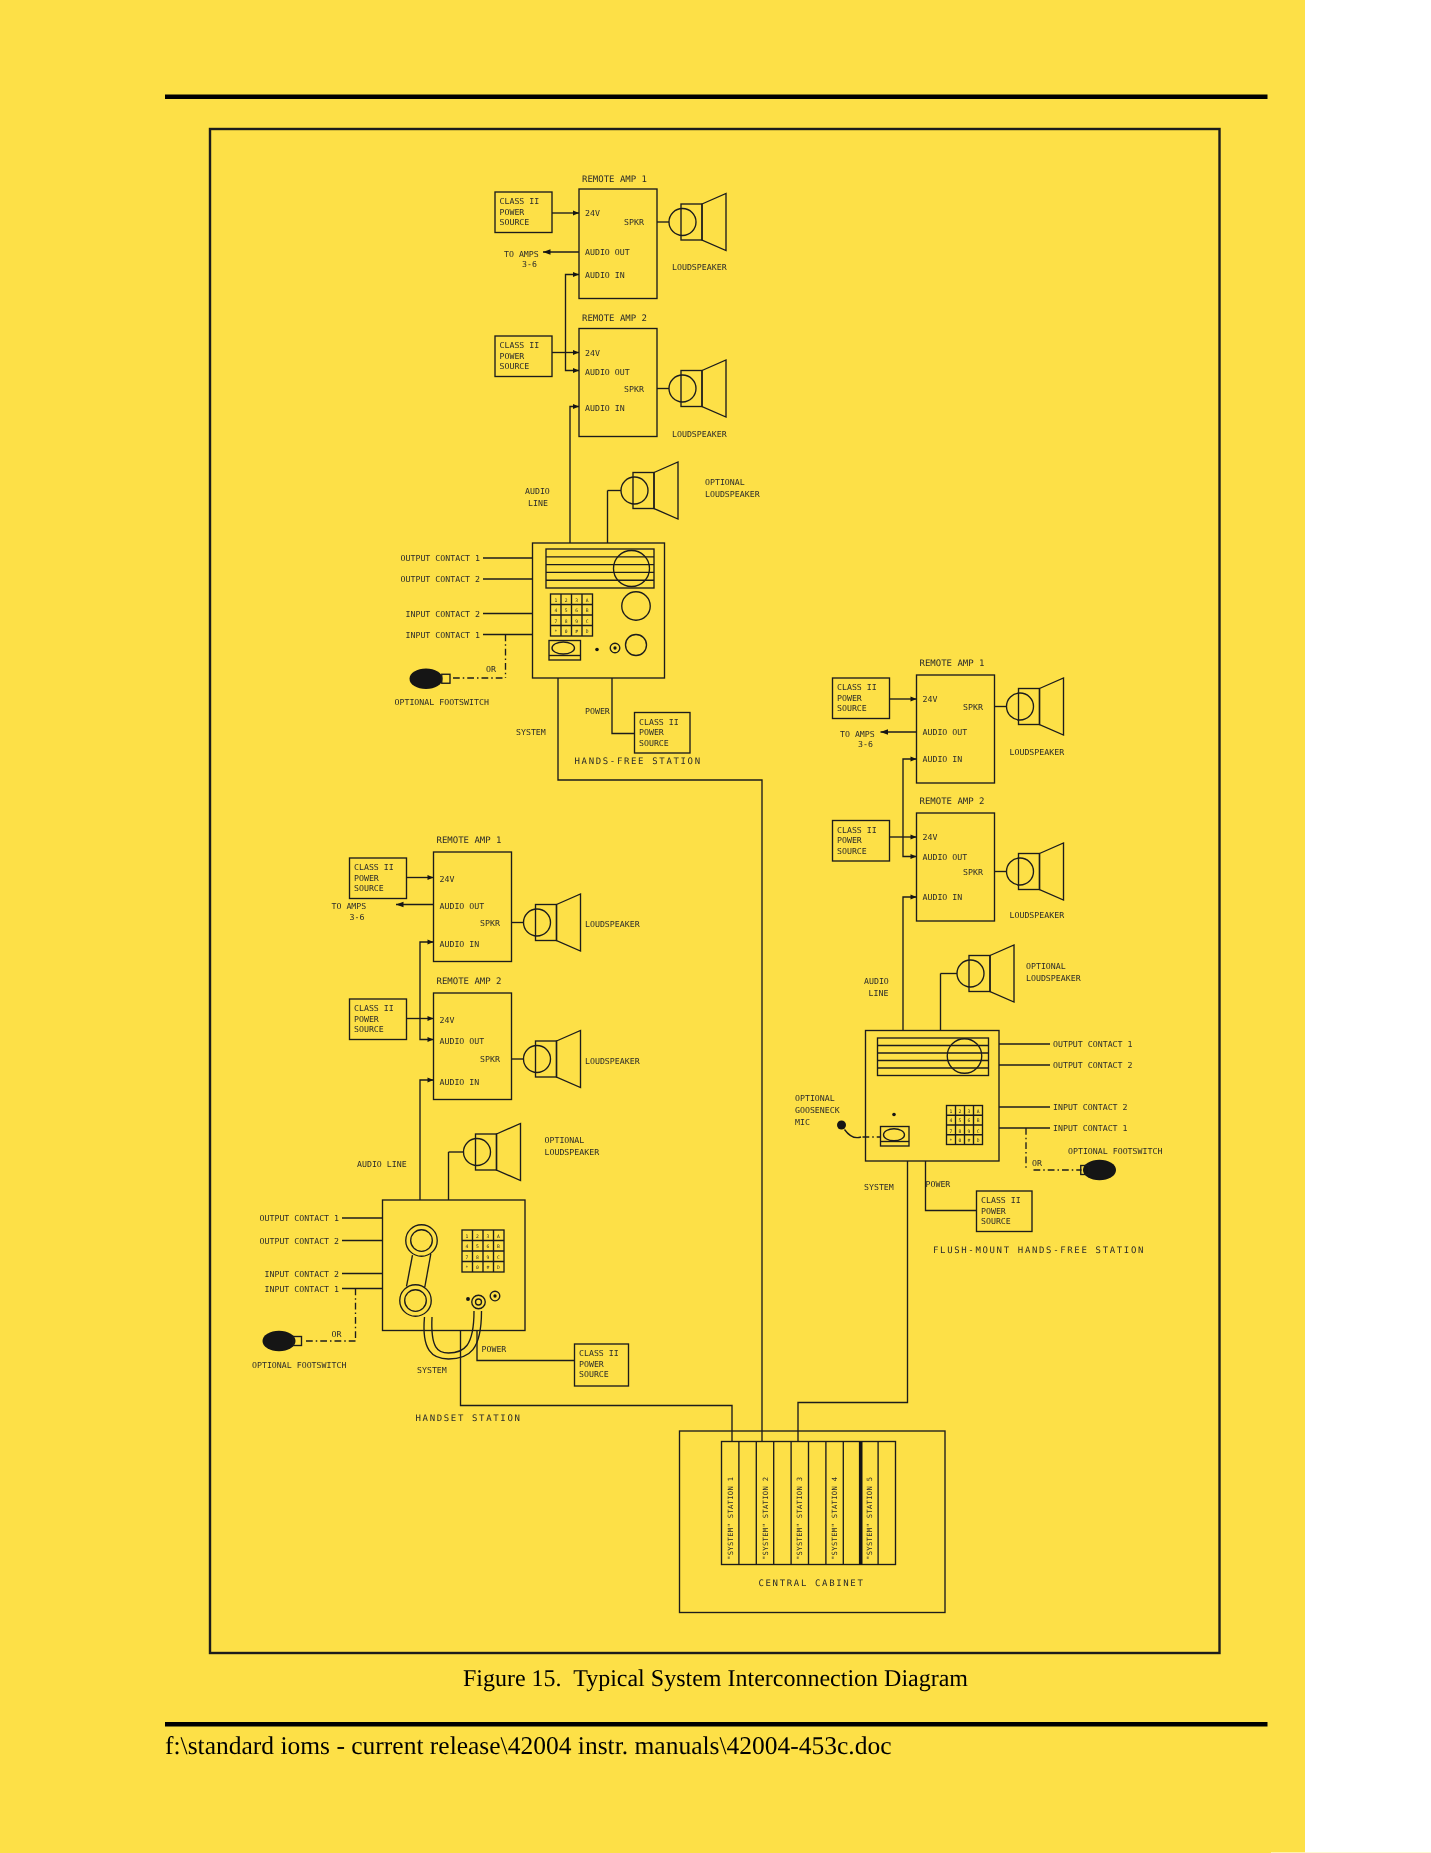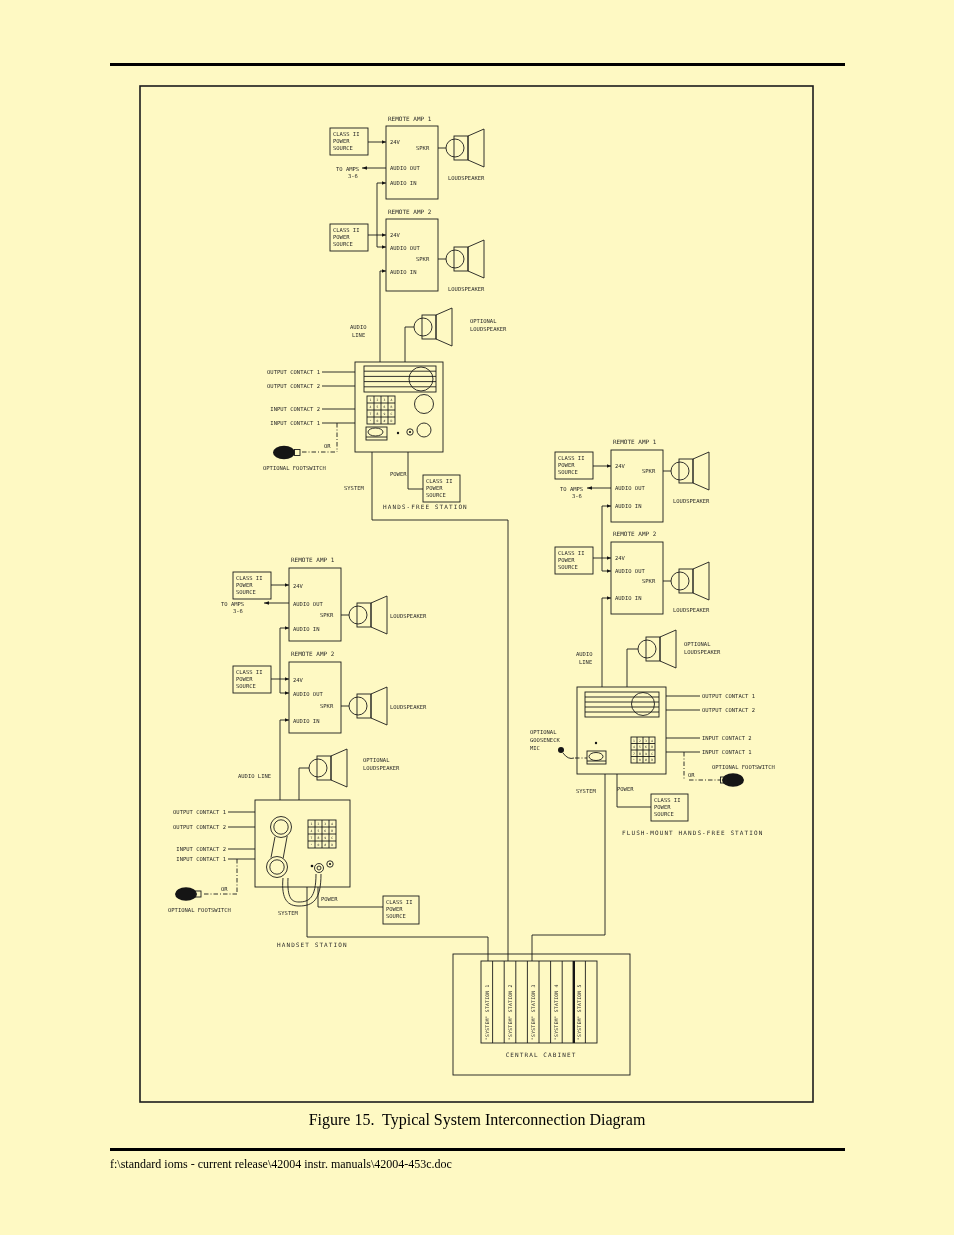--- a/index.html
+++ b/index.html
@@ -1,22 +1,22 @@
 <!DOCTYPE html>
 <html><head>
 <meta charset="utf-8">
 <style>
   html,body{margin:0;padding:0;background:#ffffff;}
-  .page{position:relative;width:954px;height:1235px;background:#fef9c3;overflow:hidden;
+  .page{position:relative;width:870px;height:1235px;background:#fde047;overflow:hidden;
         font-family:"DejaVu Sans Mono",monospace;}
   .rule{position:absolute;left:110px;width:735px;height:3px;background:#000;}
   .caption{position:absolute;left:0;top:1111px;width:954px;text-align:center;
            font-family:"Liberation Serif",serif;font-size:16px;color:#000;white-space:pre;}
   .footer{position:absolute;left:110px;top:1157px;font-family:"Liberation Serif",serif;
-          font-size:12px;color:#000;line-height:14px;}
+          font-size:17px;color:#000;line-height:14px;}
   svg.diagram{position:absolute;left:0;top:0;}
   svg .st{fill:none;stroke:#1c1c1c;stroke-width:0.9;}
   svg .fillb{fill:#151515;stroke:none;}
   svg .dd{stroke-dasharray:4.5 2 1 2;}
   svg text{fill:#2b2b2b;stroke:none;font-family:"DejaVu Sans Mono",monospace;}
   .lbl{font-size:6px;}
   .sm{font-size:5.5px;}
   .ttl{font-size:6px;letter-spacing:1.1px;}
   .key{font-size:3.1px;}
   .slot{font-size:4.8px;letter-spacing:.2px;}

